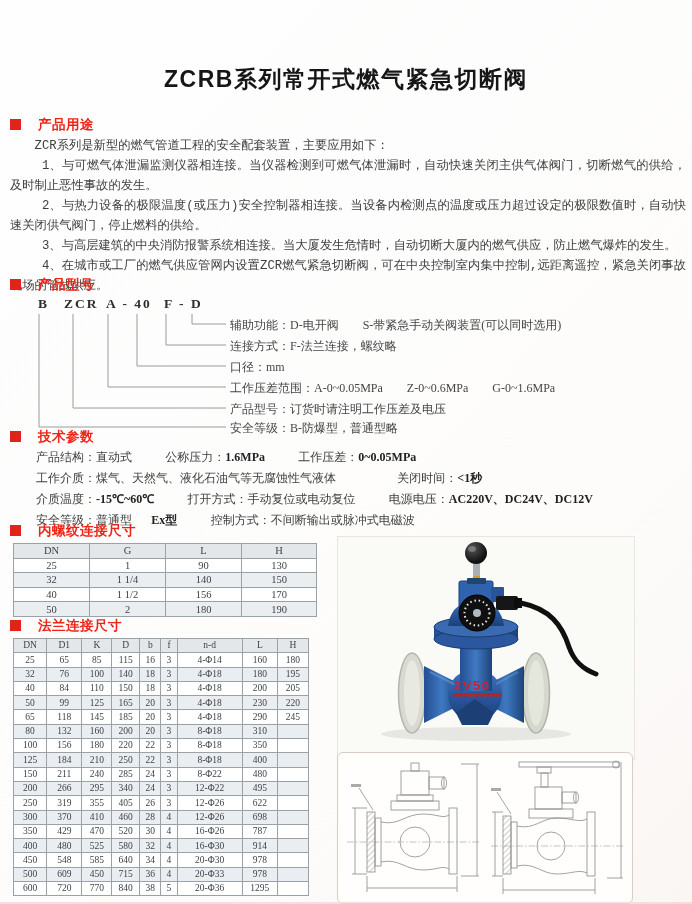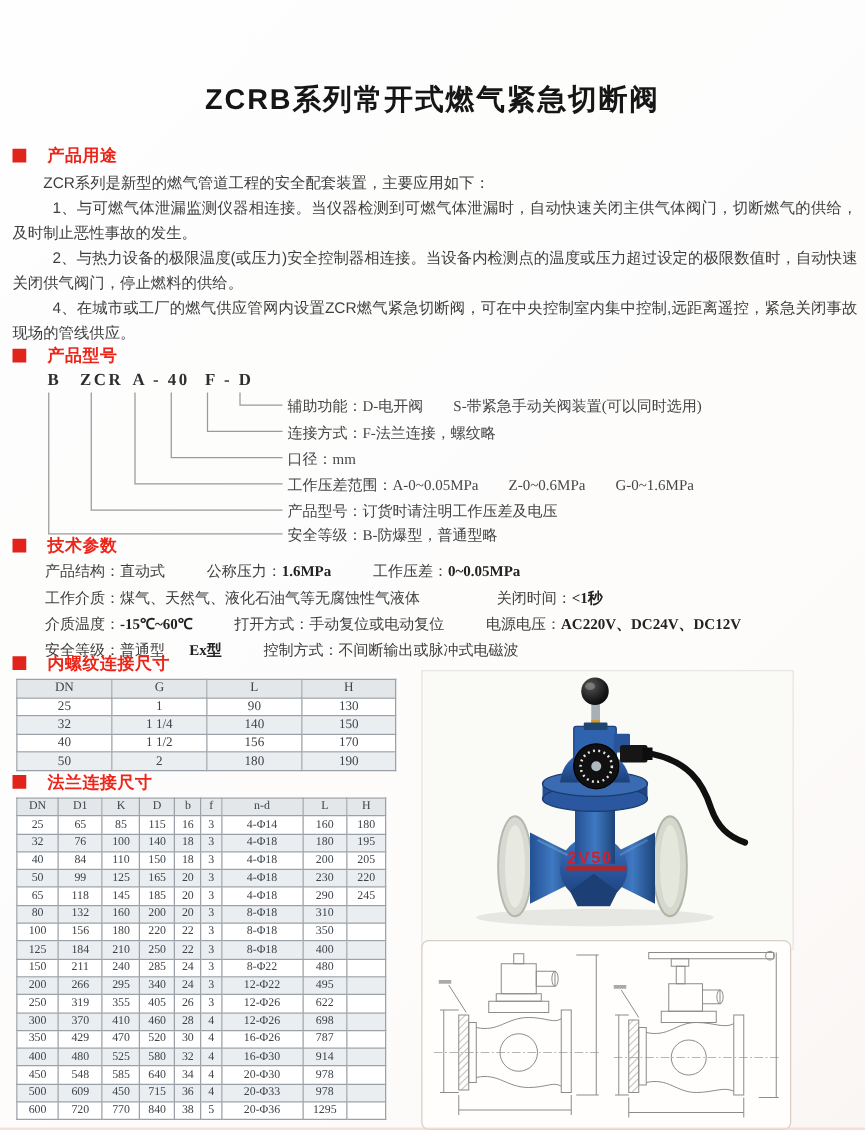--- a/index.html
+++ b/index.html
@@ -17,21 +17,21 @@
     font-size:23px;font-weight:bold;color:#161616;letter-spacing:1.5px;
   }
 
   .sec{position:absolute;left:10px;right:6px;}
   .sec-head{display:flex;align-items:center;gap:17px;height:17px;}
   .bullet{width:11px;height:11px;background:#e2231a;flex:0 0 auto;}
   .sec-title{font-size:13.5px;font-weight:bold;color:#ed2418;letter-spacing:.5px;white-space:nowrap;}
 
   
   .usage-body{margin-top:3px;}
-  .usage-body p{margin:0;font-size:12.3px;line-height:20px;color:#3e3e3e;text-align:justify;font-family:Liberation Sans, sans-serif;}
+  .usage-body p{margin:0;font-size:12.3px;line-height:20px;color:#3e3e3e;text-align:justify;font-family:Liberation Mono, monospace;}
   .ind2{text-indent:2em;}
   .ind26{text-indent:2.6em;}
 
   
   .diagram{position:absolute;top:294px;left:28px;width:650px;height:138px;font-family:"Liberation Serif",serif;}
   .code-part{position:absolute;top:2px;font-size:13.5px;font-weight:bold;color:#2e2e2e;letter-spacing:2px;white-space:nowrap;}
   .diagram svg{position:absolute;left:0;top:0;}
   .dlabel{position:absolute;left:202px;font-size:12px;color:#454545;white-space:nowrap;font-family:"Liberation Serif",serif;}
 
   
@@ -74,20 +74,21 @@
 
   <div class="sec" style="top:116px;">
     <div class="sec-head">
       <span class="bullet"></span>
       <span class="sec-title">产品用途</span>
     </div>
     <div class="usage-body">
       <p class="ind2">ZCR系列是新型的燃气管道工程的安全配套装置，主要应用如下：</p>
       <p class="ind26">1、与可燃气体泄漏监测仪器相连接。当仪器检测到可燃气体泄漏时，自动快速关闭主供气体阀门，切断燃气的供给，及时制止恶性事故的发生。</p>
       <p class="ind26">2、与热力设备的极限温度(或压力)安全控制器相连接。当设备内检测点的温度或压力超过设定的极限数值时，自动快速关闭供气阀门，停止燃料的供给。</p>
+      <p class="ind26">3、与高层建筑的中央消防报警系统相连接。当大厦发生危情时，自动切断大厦内的燃气供应，防止燃气爆炸的发生。</p>
       <p class="ind26">4、在城市或工厂的燃气供应管网内设置ZCR燃气紧急切断阀，可在中央控制室内集中控制,远距离遥控，紧急关闭事故现场的管线供应。</p>
     </div>
   </div>
 
   <div class="sec" style="top:276px;text-align:right;">
     <div class="sec-head">
       <span class="bullet"></span>
       <span class="sec-title">产品型号</span>
     </div>
   </div>

